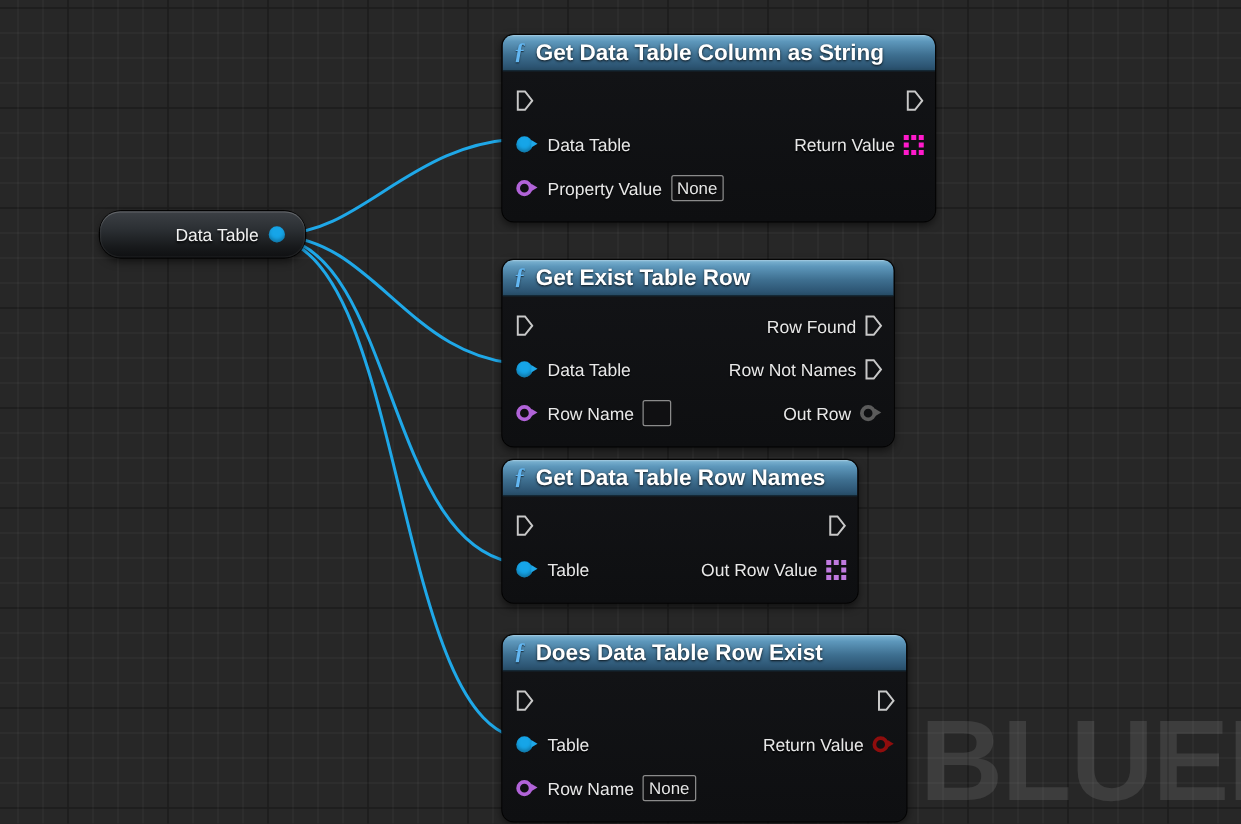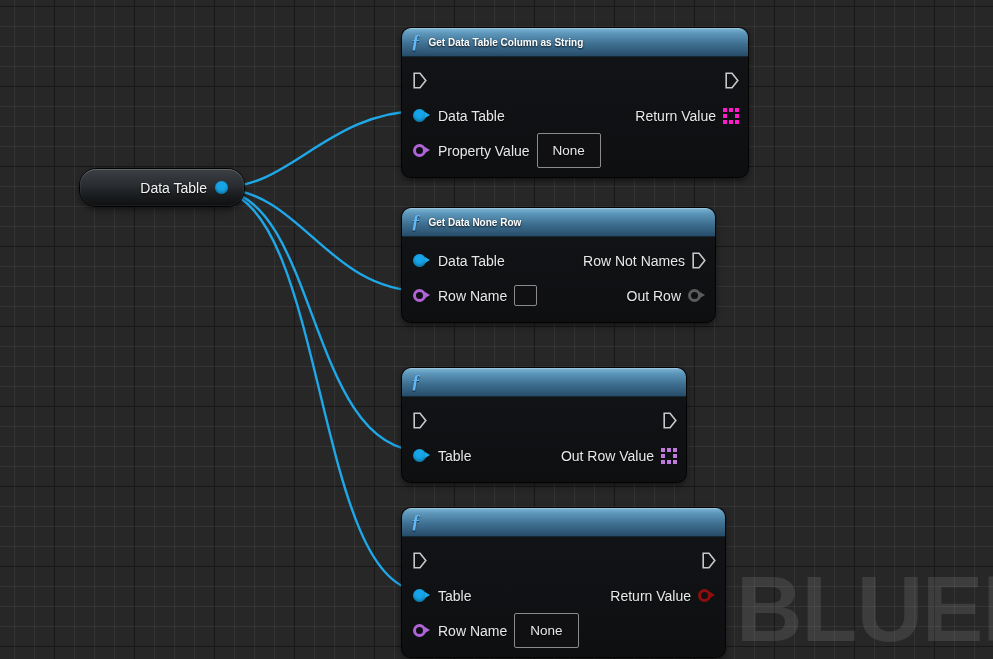--- a/index.html
+++ b/index.html
@@ -92,21 +92,21 @@
     font-weight: bold;
     font-size: 19px;
     color: #63b7f2;
     text-shadow: 0 1px 1px rgba(0,0,0,0.7);
     margin-right: 8px;
     line-height: 1;
     padding-bottom: 2px;
   }
   .node-title {
     color: #ffffff;
-    font-size: 10px;
+    font-size: 18px;
     font-weight: bold;
     text-shadow: 0 1px 2px rgba(0,0,0,0.85);
     white-space: nowrap;
   }
 
   .node-body {
     position: relative;
     padding: 6px 0 9px 0;
   }
 
@@ -172,25 +172,25 @@
     grid-template-rows: repeat(3, 4px);
     gap: 2px;
     width: 16px; height: 16px;
   }
   .pin-array span { display: block; width: 4px; height: 4px; }
   .pin-array span.hole { background: transparent !important; }
 
   
   .val-box {
     min-width: 42px;
-    height: 35px;
+    height: 21px;
     display: flex;
     align-items: center;
     justify-content: center;
-    padding: 0 15px;
+    padding: 0 4px;
     box-sizing: border-box;
     border: 1px solid #8b8b8b;
     border-radius: 2px;
     background: #101012;
     color: #e6e6e6;
     font-size: 13.5px;
     text-shadow: 0 1px 1px rgba(0,0,0,0.8);
   }
   .val-box.empty {
     width: 23px;
@@ -314,24 +314,37 @@
         </div>
 
       </div>
     </div>
   </div>
 
   <div class="node" style="left:402px; top:208px; width:313px;">
     <div class="node-inner">
       <div class="node-header">
         <span class="fn-icon">ƒ</span>
-        <span class="node-title">Get Data None Row</span>
+        <span class="node-title">Get Exist Table Row</span>
       </div>
       <div class="node-body">
 
+        <div class="row">
+          <div class="row-side">
+            <svg class="pin-exec" viewBox="0 0 14 17">
+              <path d="M1.2 1.2 H7 L12.8 8.5 L7 15.8 H1.2 Z" fill="none" stroke="#c8c8c8" stroke-width="1.6"></path>
+            </svg>
+          </div>
+          <div class="row-side right">
+            <span class="pin-label">Row Found</span>
+            <svg class="pin-exec" viewBox="0 0 14 17">
+              <path d="M1.2 1.2 H7 L12.8 8.5 L7 15.8 H1.2 Z" fill="none" stroke="#c8c8c8" stroke-width="1.6"></path>
+            </svg>
+          </div>
+        </div>
 
         <div class="row">
           <div class="row-side">
             <span class="pin-obj">
               <span class="dot filled-blue"></span>
                 <span class="nib"></span>
             </span>
             <span class="pin-label">Data Table</span>
           </div>
           <div class="row-side right">
@@ -361,20 +374,21 @@
         </div>
 
       </div>
     </div>
   </div>
 
   <div class="node" style="left:402px; top:368px; width:284px;">
     <div class="node-inner">
       <div class="node-header">
         <span class="fn-icon">ƒ</span>
+        <span class="node-title">Get Data Table Row Names</span>
       </div>
       <div class="node-body">
 
         <div class="row">
           <div class="row-side">
             <svg class="pin-exec" viewBox="0 0 14 17">
               <path d="M1.2 1.2 H7 L12.8 8.5 L7 15.8 H1.2 Z" fill="none" stroke="#c8c8c8" stroke-width="1.6"></path>
             </svg>
           </div>
           <div class="row-side right">
@@ -409,20 +423,21 @@
         </div>
 
       </div>
     </div>
   </div>
 
   <div class="node" style="left:402px; top:508px; width:323px;">
     <div class="node-inner">
       <div class="node-header">
         <span class="fn-icon">ƒ</span>
+        <span class="node-title">Does Data Table Row Exist</span>
       </div>
       <div class="node-body">
 
         <div class="row">
           <div class="row-side">
             <svg class="pin-exec" viewBox="0 0 14 17">
               <path d="M1.2 1.2 H7 L12.8 8.5 L7 15.8 H1.2 Z" fill="none" stroke="#c8c8c8" stroke-width="1.6"></path>
             </svg>
           </div>
           <div class="row-side right">

